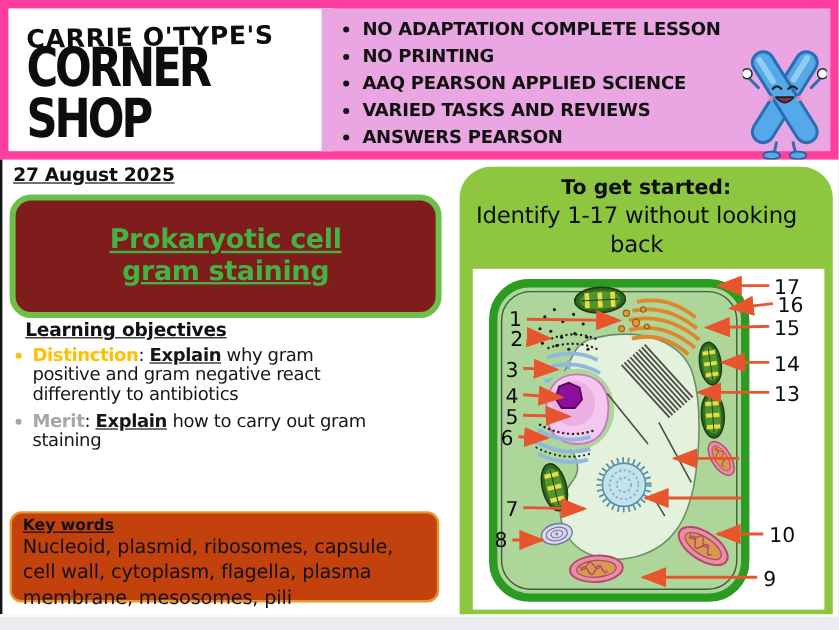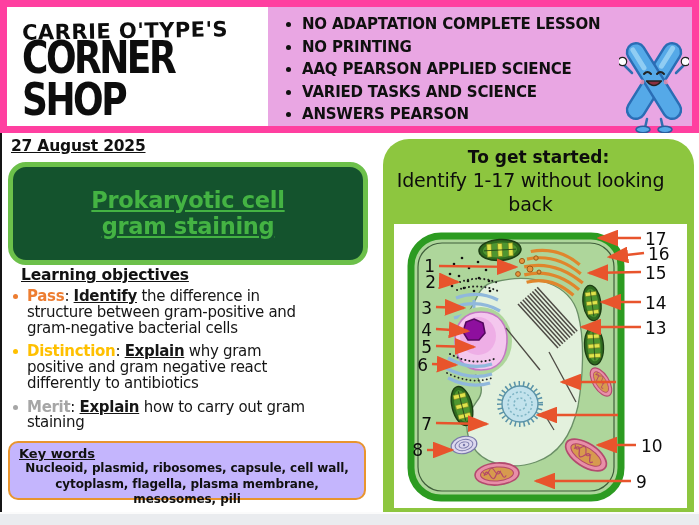--- a/index.html
+++ b/index.html
@@ -17,35 +17,35 @@
   .bullet-panel ul{margin:6px 0 0 0;padding:0 0 16px 34px;list-style:disc;}
   .bullet-panel li{font-size:15px;font-weight:bold;line-height:1.5;color:#101010;letter-spacing:-.2px;}
   .mascot{position:absolute;right:3px;top:26px;width:70px;height:100px;}
 
   
   .left-border{position:absolute;left:0;top:133px;width:2px;height:379px;background:#151515;}
   .date{position:absolute;left:11px;top:137px;font-size:15.5px;font-weight:700;
         text-decoration:underline;letter-spacing:-.2px;}
   .title-box{position:absolute;left:8px;top:162px;width:350px;height:93px;border:5px solid #6cc04a;
              border-radius:18px;display:flex;flex-direction:column;align-items:center;justify-content:center;
-             background:#14532d;}
+             background:#7f1d1d;}
   .title-box span{display:block;font-size:22.5px;font-weight:bold;color:#44b343;
                   text-decoration:underline;line-height:1.13;letter-spacing:-.3px;}
   .objectives-heading{position:absolute;left:11px;top:266px;font-size:15.5px;font-weight:700;
                       text-decoration:underline;letter-spacing:-.2px;margin-left:10px;}
   .objectives{position:absolute;left:11px;top:289px;width:295px;margin:0;padding:0;list-style:none;}
   .objective{position:relative;margin:0 0 8px 0;padding-left:16px;font-size:15px;line-height:1.05;
              letter-spacing:-.3px;color:#161616;}
   .obj-dot{position:absolute;left:2px;top:5px;width:5px;height:5px;border-radius:50%;display:inline-block;}
   .obj-level{font-weight:bold;}
   .obj-verb{font-weight:bold;text-decoration:underline;}
-  .keywords-box{position:absolute;left:8px;top:441px;width:358px;height:59px;background:#c4b5fd;
+  .keywords-box{position:absolute;left:8px;top:426px;width:358px;height:76px;background:#c2410c;
                 border:2.5px solid #e8952e;border-radius:10px;padding:3px 9px;box-sizing:border-box;}
   .keywords-heading{font-size:13px;font-weight:bold;text-decoration:underline;}
-  .keywords-text{font-size:12px;line-height:1.3;letter-spacing:-.1px;font-weight:700;text-align:center;}
+  .keywords-text{font-size:16px;line-height:1.3;letter-spacing:-.1px;font-weight:400;}
 
   
   .green-panel{position:absolute;left:383px;top:139px;width:311px;height:448px;background:#8dc63f;
                border-radius:26px;}
   .starter-heading{position:absolute;left:0;top:8px;width:100%;text-align:center;font-size:17px;
                    font-weight:bold;color:#0d0d0d;}
   .starter-instruction{position:absolute;left:4px;top:30px;width:287px;text-align:center;font-size:19px;
                        color:#0d0d0d;line-height:1.25;letter-spacing:-.2px;}
   .diagram-box{position:absolute;left:11px;top:85px;width:293px;height:284px;background:#ffffff;}
   .diagram-box svg{display:block;}
@@ -63,21 +63,21 @@
   <div class="banner">
     <div class="logo-box">
       <div class="logo-line1">CARRIE O'TYPE'S</div>
       <div class="logo-line2">CORNER SHOP</div>
     </div>
     <div class="bullet-panel">
       <ul>
         <li>NO ADAPTATION COMPLETE LESSON</li>
         <li>NO PRINTING</li>
         <li>AAQ PEARSON APPLIED SCIENCE</li>
-        <li>VARIED TASKS AND SCIENCE</li>
+        <li>VARIED TASKS AND REVIEWS</li>
         <li>ANSWERS PEARSON</li>
       </ul>
       <svg class="mascot" viewBox="0 0 70 100">
         <g>
           <line x1="13" y1="40" x2="4" y2="31" stroke="#2f6fb2" stroke-width="2.5" stroke-linecap="round"></line>
           <line x1="57" y1="40" x2="66" y2="31" stroke="#2f6fb2" stroke-width="2.5" stroke-linecap="round"></line>
           <line x1="28" y1="86" x2="26" y2="95" stroke="#2f6fb2" stroke-width="2.5" stroke-linecap="round"></line>
           <line x1="42" y1="86" x2="44" y2="95" stroke="#2f6fb2" stroke-width="2.5" stroke-linecap="round"></line>
           <ellipse cx="24" cy="96.5" rx="7" ry="3.2" fill="#55a9e8" stroke="#2a5f9e" stroke-width="1.5"></ellipse>
           <ellipse cx="46" cy="96.5" rx="7" ry="3.2" fill="#55a9e8" stroke="#2a5f9e" stroke-width="1.5"></ellipse>
@@ -104,24 +104,20 @@
 
   <div class="title-box">
     <span>Prokaryotic cell</span>
     <span>gram staining</span>
   </div>
 
   <div class="objectives-heading">Learning objectives</div>
 
   <ul class="objectives">
     <li class="objective">
-      <span class="obj-dot" style="background: rgb(237, 125, 49);"></span>
-      <span class="obj-level" style="color: rgb(237, 125, 49);">Pass</span><span>: </span><span class="obj-verb">Identify</span><span> the difference in structure between gram-positive and gram-negative bacterial cells</span>
-    </li>
-    <li class="objective">
       <span class="obj-dot" style="background: rgb(255, 192, 0);"></span>
       <span class="obj-level" style="color: rgb(255, 192, 0);">Distinction</span><span>: </span><span class="obj-verb">Explain</span><span> why gram positive and gram negative react differently to antibiotics</span>
     </li>
     <li class="objective">
       <span class="obj-dot" style="background: rgb(166, 166, 166);"></span>
       <span class="obj-level" style="color: rgb(166, 166, 166);">Merit</span><span>: </span><span class="obj-verb">Explain</span><span> how to carry out gram staining</span>
     </li>
   </ul>
 
   <div class="keywords-box">

